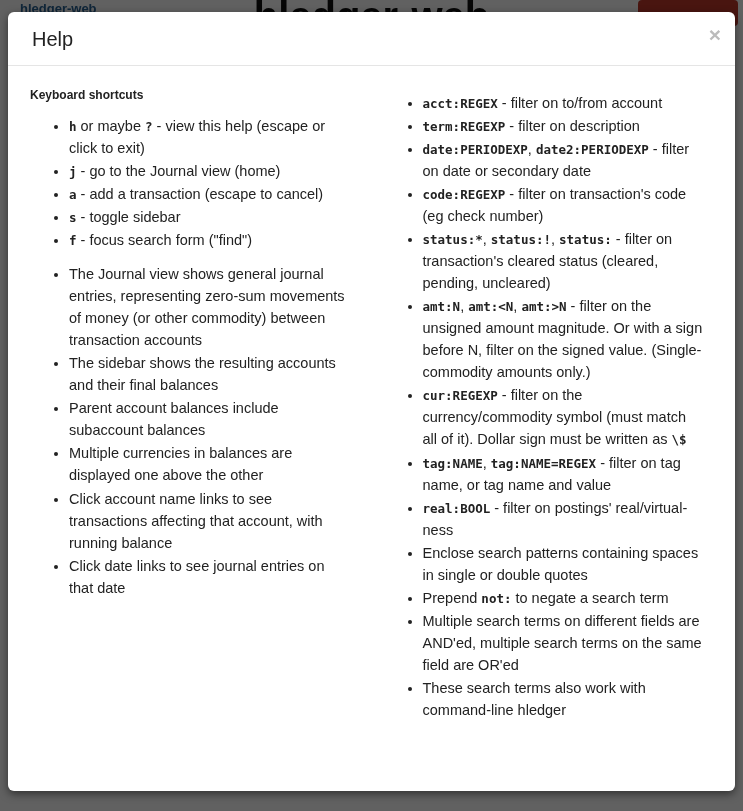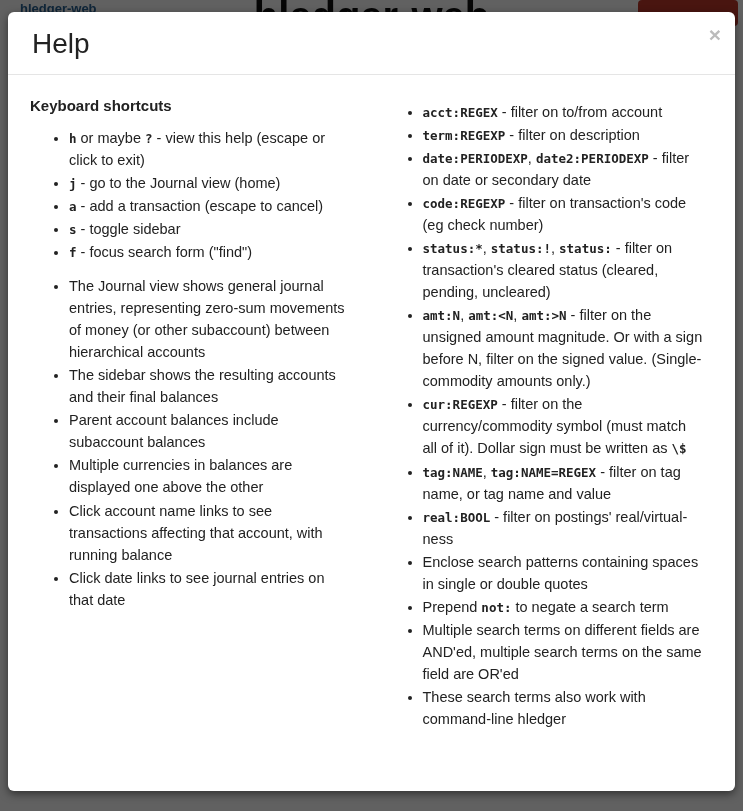--- a/index.html
+++ b/index.html
@@ -35,36 +35,36 @@
     position: absolute; left: 8px; right: 8px; top: 12px; bottom: 20px;
     background: #fff; border-radius: 6px;
     box-shadow: 0 3px 9px rgba(0,0,0,0.5);
     overflow: hidden;
   }
   .modal-header {
     position: relative;
     padding: 16px 16px 14px 24px;
     border-bottom: 1px solid #e5e5e5;
   }
-  .modal-title { font-size: 28px; font-weight: 500; color: #222; }
+  .modal-title { font-size: 20px; font-weight: 500; color: #222; }
   .close-btn {
     position: absolute; right: 14px; top: 12px;
     background: none; border: none;
     font-size: 21px; font-weight: bold; color: #bbb;
     line-height: 1; cursor: pointer;
     font-family: "Liberation Sans", sans-serif;
   }
   .modal-body {
     display: flex;
     padding: 14px 20px 20px 22px;
     gap: 22px;
   }
   .col { flex: 1; min-width: 0; }
   .section-heading {
-    font-size: 15px; font-weight: bold; color: #222;
+    font-size: 12px; font-weight: bold; color: #222;
     margin: 8px 0 13px 0;
   }
   .section-heading.spaced { margin-top: 26px; }
   ul.help-list { margin: 12px; padding-left: 27px; list-style: disc; }
   ul.help-list li {
     font-size: 14.5px; line-height: 1.52; color: #222;
     margin: 1px 0;
   }
   code {
     font-family: "DejaVu Sans Mono", "Liberation Mono", monospace;
@@ -93,21 +93,21 @@
     <div class="col">
       <h3 class="section-heading">Keyboard shortcuts</h3>
       <ul class="help-list">
           <li><code>h</code> or maybe <code>?</code> - view this help (escape or click to exit)</li>
           <li><code>j</code> - go to the Journal view (home)</li>
           <li><code>a</code> - add a transaction (escape to cancel)</li>
           <li><code>s</code> - toggle sidebar</li>
           <li><code>f</code> - focus search form ("find")</li>
         </ul>
       <ul class="help-list">
-          <li>The Journal view shows general journal entries, representing zero-sum movements of money (or other subaccount) between hierarchical accounts</li>
+          <li>The Journal view shows general journal entries, representing zero-sum movements of money (or other commodity) between transaction accounts</li>
           <li>The sidebar shows the resulting accounts and their final balances</li>
           <li>Parent account balances include subaccount balances</li>
           <li>Multiple currencies in balances are displayed one above the other</li>
           <li>Click account name links to see transactions affecting that account, with running balance</li>
           <li>Click date links to see journal entries on that date</li>
         </ul>
     </div>
     <div class="col">
       <ul class="help-list">
           <li><code>acct:REGEX</code> - filter on to/from account</li>

